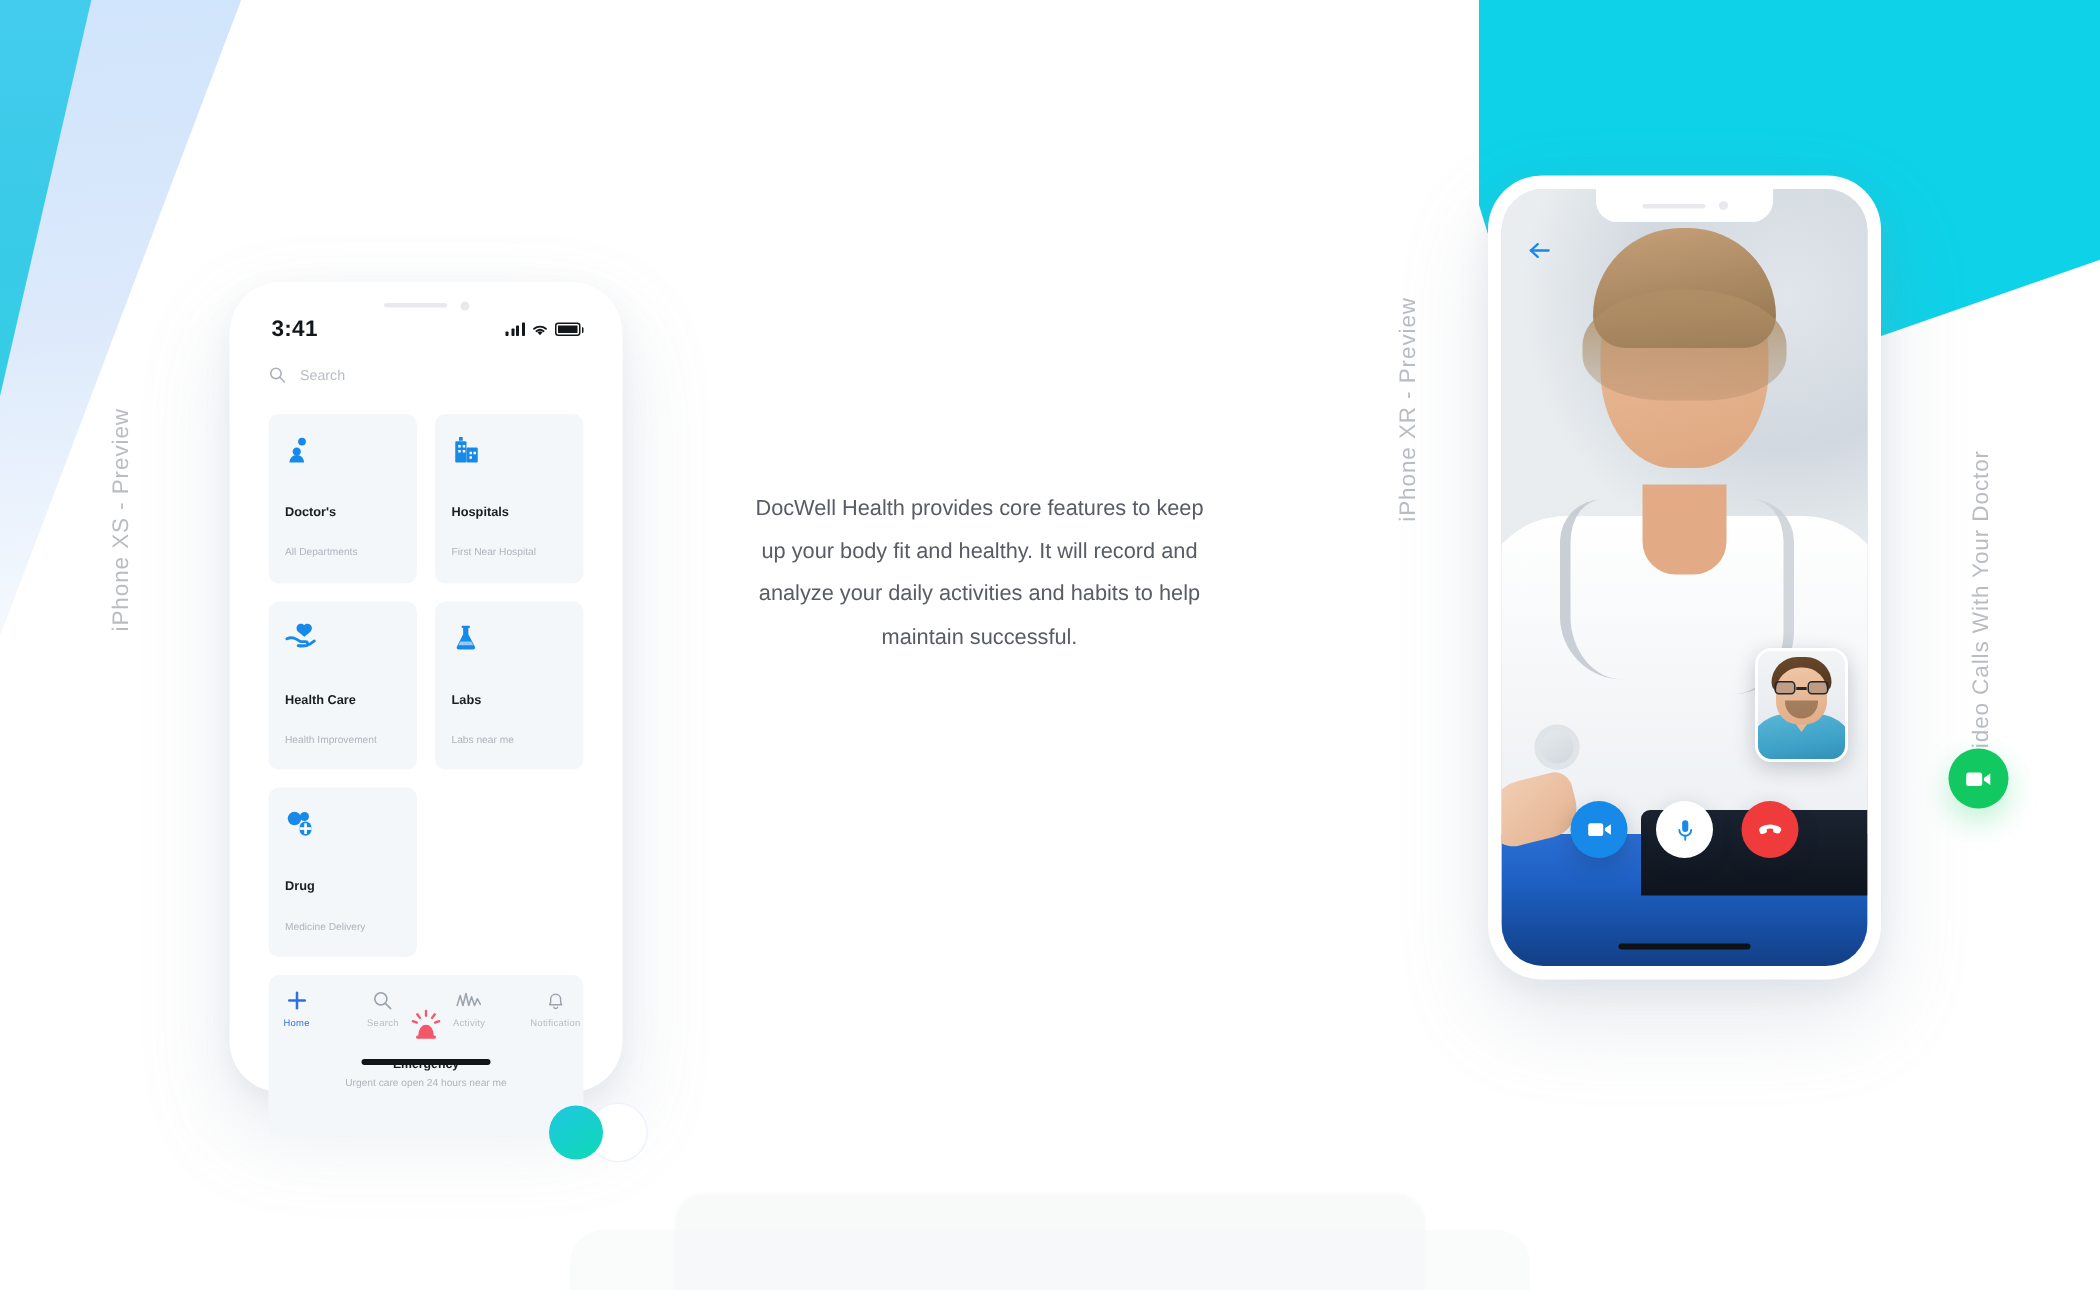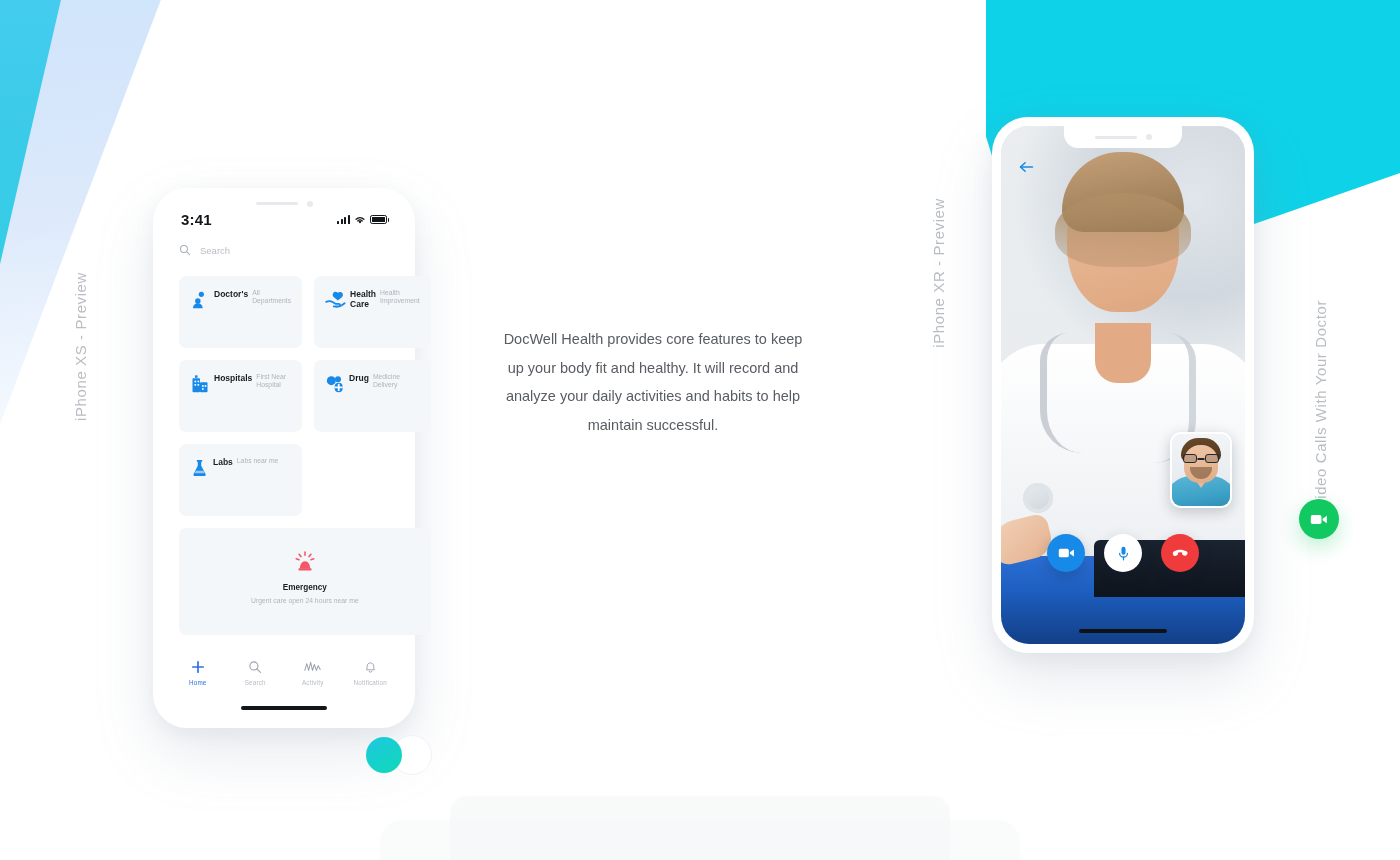--- a/index.html
+++ b/index.html
@@ -101,21 +101,21 @@
   .search-placeholder { font-size:9.5px; color:#b9bec6; }
 
   .cards-grid {
     position:absolute; left:26px; right:26px; top:88px;
     display:grid; grid-template-columns:1fr 1fr; gap:12px 12px;
   }
   .tile {
     background:#f4f7fa; border-radius:7px;
     padding:13px 11px 15px 11px;
     min-height:72px;
-    display:flex; flex-direction:row; gap:4px;
+    display:flex; flex-direction:column; gap:16px;
   }
   .tile-icon { height:22px; display:flex; align-items:center; margin-bottom:9px; }
   .tile-title { font-size:8.5px; font-weight:bold; color:#1a1d21; line-height:1.2; margin-bottom:3px; }
   .tile-sub { font-size:6.8px; color:#aeb4bd; line-height:1.25; }
 
   .tile-emergency {
     grid-column:1 / -1;
     background:#f4f7fa; border-radius:7px;
     padding:22px 10px 30px 10px;
     display:flex; flex-direction:column; align-items:center; text-align:center;
@@ -369,71 +369,71 @@
             <circle cx="9.4" cy="13.3" r="3.3" fill="#1789e8"></circle>
             <path d="M3.6 22 c0-3.6 2.6-6 5.8-6 s5.8 2.4 5.8 6 Z" fill="#1789e8"></path>
           </svg>
         </div>
         <div class="tile-title">Doctor's</div>
         <div class="tile-sub">All Departments</div>
       </div>
 
       <div class="tile">
         <div class="tile-icon">
-          <svg width="21" height="21" viewBox="0 0 24 24">
-            <path d="M14.6 3.2 c1.6-1.6 4.2-1.3 5.4.5 1 1.6.5 3.6-1 4.8 L14.7 12 10.2 8.4 c-1.5-1.2-1.9-3.2-.9-4.8 1.2-1.8 3.8-2 5.3-.4Z" fill="#1789e8"></path>
-            <path d="M1.4 13.6 c2.6-1.2 5-1.1 7.2.2 l3.4 2 h3.6 c1 0 1.6.7 1.6 1.5 s-.7 1.5-1.6 1.5 H10 c3.6 .9 6.6 .4 9.2-1.4 l3.2-2.2" stroke="#1789e8" stroke-width="2.1" fill="none" stroke-linecap="round" stroke-linejoin="round"></path>
-          </svg>
-        </div>
-        <div class="tile-title">Health Care</div>
-        <div class="tile-sub">Health Improvement</div>
-      </div>
-
-      <div class="tile">
-        <div class="tile-icon">
           <svg width="20" height="20" viewBox="0 0 24 24">
             <rect x="3" y="5" width="9" height="17" rx="1" fill="#1789e8"></rect>
             <rect x="12" y="10" width="9" height="12" rx="1" fill="#1789e8"></rect>
             <rect x="6" y="1.6" width="3" height="3" fill="#1789e8"></rect>
             <rect x="5.4" y="8" width="2" height="2" fill="#fff"></rect>
             <rect x="9" y="8" width="2" height="2" fill="#fff"></rect>
             <rect x="5.4" y="12" width="2" height="2" fill="#fff"></rect>
             <rect x="9" y="12" width="2" height="2" fill="#fff"></rect>
             <rect x="14.4" y="13.4" width="2" height="2" fill="#fff"></rect>
             <rect x="17.6" y="13.4" width="2" height="2" fill="#fff"></rect>
             <rect x="14.4" y="17" width="2" height="2" fill="#fff"></rect>
           </svg>
         </div>
         <div class="tile-title">Hospitals</div>
         <div class="tile-sub">First Near Hospital</div>
       </div>
 
       <div class="tile">
         <div class="tile-icon">
+          <svg width="21" height="21" viewBox="0 0 24 24">
+            <path d="M14.6 3.2 c1.6-1.6 4.2-1.3 5.4.5 1 1.6.5 3.6-1 4.8 L14.7 12 10.2 8.4 c-1.5-1.2-1.9-3.2-.9-4.8 1.2-1.8 3.8-2 5.3-.4Z" fill="#1789e8"></path>
+            <path d="M1.4 13.6 c2.6-1.2 5-1.1 7.2.2 l3.4 2 h3.6 c1 0 1.6.7 1.6 1.5 s-.7 1.5-1.6 1.5 H10 c3.6 .9 6.6 .4 9.2-1.4 l3.2-2.2" stroke="#1789e8" stroke-width="2.1" fill="none" stroke-linecap="round" stroke-linejoin="round"></path>
+          </svg>
+        </div>
+        <div class="tile-title">Health Care</div>
+        <div class="tile-sub">Health Improvement</div>
+      </div>
+
+      <div class="tile">
+        <div class="tile-icon">
+          <svg width="19" height="20" viewBox="0 0 24 24">
+            <path d="M8.6 2 h6.8 v2.1 h-1.2 v5.1 l5.4 10.4 c.7 1.4-.2 2.6-1.6 2.6 H6.2 c-1.4 0-2.3-1.2-1.6-2.6 L9.8 9.2 V4.1 H8.6 Z" fill="#1789e8"></path>
+            <path d="M7.4 15.4 h9.4 l1.6 3.2 H5.8 Z" fill="#fff" opacity=".55"></path>
+          </svg>
+        </div>
+        <div class="tile-title">Labs</div>
+        <div class="tile-sub">Labs near me</div>
+      </div>
+
+      <div class="tile">
+        <div class="tile-icon">
           <svg width="20" height="20" viewBox="0 0 24 24">
             <circle cx="7.6" cy="8" r="5.4" fill="#1789e8"></circle>
             <circle cx="15.6" cy="6.4" r="3.6" fill="#1789e8"></circle>
             <rect x="11.6" y="10.4" width="9.6" height="11.4" rx="4.8" fill="#1789e8"></rect>
             <rect x="11.6" y="15" width="9.6" height="2.1" fill="#fff"></rect>
             <rect x="15.4" y="11.8" width="2.1" height="8.6" fill="#fff"></rect>
           </svg>
         </div>
         <div class="tile-title">Drug</div>
         <div class="tile-sub">Medicine Delivery</div>
-      </div>
-
-      <div class="tile">
-        <div class="tile-icon">
-          <svg width="19" height="20" viewBox="0 0 24 24">
-            <path d="M8.6 2 h6.8 v2.1 h-1.2 v5.1 l5.4 10.4 c.7 1.4-.2 2.6-1.6 2.6 H6.2 c-1.4 0-2.3-1.2-1.6-2.6 L9.8 9.2 V4.1 H8.6 Z" fill="#1789e8"></path>
-            <path d="M7.4 15.4 h9.4 l1.6 3.2 H5.8 Z" fill="#fff" opacity=".55"></path>
-          </svg>
-        </div>
-        <div class="tile-title">Labs</div>
-        <div class="tile-sub">Labs near me</div>
       </div>
 
 
       <div class="tile-emergency">
         <div class="tile-icon">
           <svg width="22" height="22" viewBox="0 0 24 24">
             <path d="M6.4 20.4 c0-4.6 2.2-8.2 5.6-8.2 s5.6 3.6 5.6 8.2 Z" fill="#f4566a"></path>
             <rect x="4.8" y="20" width="14.4" height="2.3" rx="1.1" fill="#f4566a"></rect>
             <line x1="12" y1="2.2" x2="12" y2="5.6" stroke="#f4566a" stroke-width="1.7" stroke-linecap="round"></line>
             <line x1="5.6" y1="4.6" x2="7.6" y2="7.2" stroke="#f4566a" stroke-width="1.7" stroke-linecap="round"></line>

